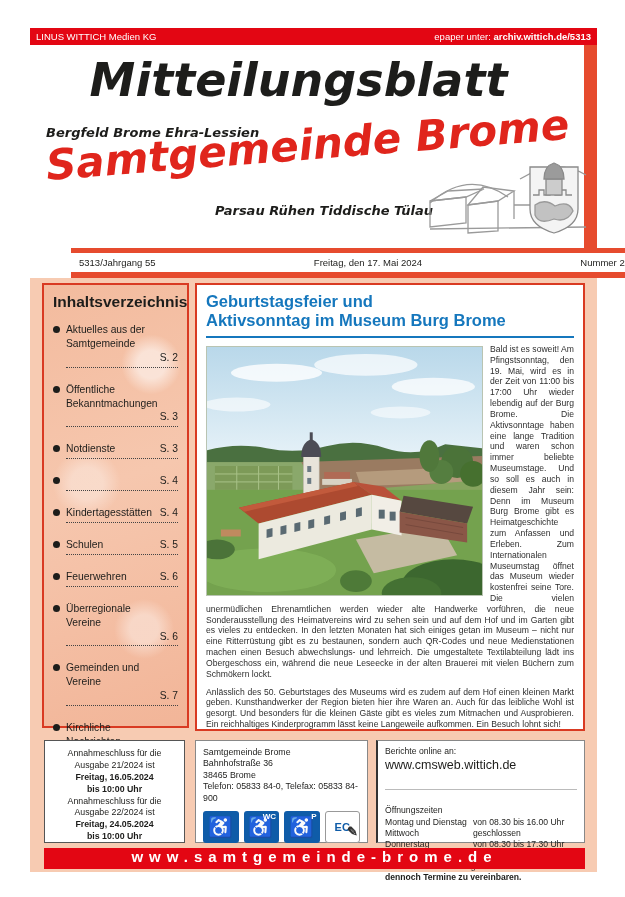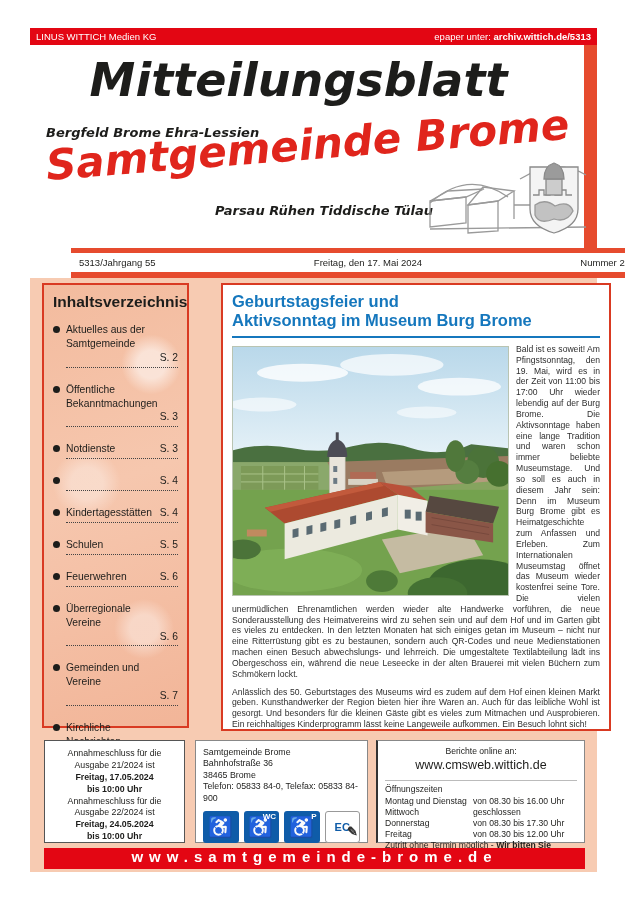--- a/index.html
+++ b/index.html
@@ -47,21 +47,21 @@
   .toc-title { font-size:15.5px; font-weight:bold; color:#1d1d1b; margin-bottom:12px; }
   .toc-item { display:flex; align-items:flex-start; margin-bottom:15px; }
   .toc-bullet { width:7px; height:7px; border-radius:50%; background:#1d1d1b; margin:3px 6px 0 0; flex:none; }
   .toc-line { flex:1; display:flex; flex-wrap:wrap; justify-content:space-between; align-items:flex-end;
               border-bottom:1px dotted #444; padding-bottom:2px; font-size:10.3px; color:#1d1d1b; line-height:1.35; }
   .toc-label { max-width:97px; }
   .toc-page { margin-left:auto; }
 
   
   .article { position:absolute; left:165px; top:5px; width:390px; height:448px; background:#fff;
-             border:2px solid #d93a22; padding:7px 9px 6px 9px; overflow:hidden;margin-left:26px; }
+             border:2px solid #d93a22; padding:7px 9px 6px 9px; overflow:hidden; }
   .headline { color:#1577bd; font-weight:bold; font-size:16.5px; line-height:1.18;
               border-bottom:2px solid #1577bd; padding-bottom:5px; margin-bottom:6px; }
   .article-body { font-size:8.6px; line-height:1.26; color:#2e2e2e; text-align:justify; }
   .photo { float:left; width:277px; height:250px; margin:2px 7px 3px 0; border:1px solid #b9c4b2; }
   .photo svg { display:block; width:100%; height:100%; }
   .article-body p + p { margin-top:7px; }
 
   
   .box1 { position:absolute; left:14px; top:462px; width:141px; height:103px; background:#fff;
           border:1.5px solid #555; text-align:center; font-size:8.8px; color:#1d1d1b;
@@ -70,21 +70,21 @@
   .box2 { position:absolute; left:165px; top:462px; width:173px; height:103px; background:#fff;
           border:1px solid #888; padding:6px 7px; font-size:8.8px; color:#1d1d1b; line-height:1.3; }
   .icon-row { display:flex; gap:5px; margin-top:7px; }
   .bicon { width:36px; height:32px; background:#0f5ca8; border-radius:3px; position:relative;
            color:#fff; display:flex; align-items:center; justify-content:center; font-size:20px; }
   .bicon .tag { position:absolute; top:1px; right:3px; font-size:8px; font-weight:bold; }
   .bicon.ec { background:#fff; border:1px solid #999; color:#0f5ca8; font-size:11px; font-weight:bold; }
   .bicon.ec .pen { position:absolute; right:1px; bottom:1px; color:#333; font-size:13px; }
   .box3 { position:absolute; left:346px; top:462px; width:209px; height:103px; background:#fff;
           border:1px solid #888; border-left:2px solid #333; padding:5px 7px; font-size:8.6px; color:#1d1d1b; line-height:1.3; }
-  .box3 .online { border-bottom:1px solid #bbb; padding-bottom:7px; margin-bottom:3px;text-align:center; }
+  .box3 .online { border-bottom:1px solid #bbb; padding-bottom:16px; margin-bottom:15px; }
   .box3 .online .big { font-size:12.5px; }
   .oh-row { display:flex; }
   .oh-day { width:88px; flex:none; }
   .oh-note b { font-weight:bold; }
 
   
   .webbar { position:absolute; left:14px; top:570px; width:541px; height:21px; background:#e30613;
             color:#fff; font-weight:bold; font-size:15px; letter-spacing:6px;
             display:flex; align-items:flex-start; justify-content:center; }
 </style>
@@ -280,21 +280,21 @@
             </svg>
           </span>
           <p>Bald ist es soweit! Am Pfingstsonntag, den 19. Mai, wird es in der Zeit von 11:00 bis 17:00 Uhr wieder lebendig auf der Burg Brome. Die Aktivsonntage haben eine lange Tradition und waren schon immer beliebte Museumstage. Und so soll es auch in diesem Jahr sein: Denn im Museum Burg Brome gibt es Heimatgeschichte zum Anfassen und Erleben. Zum Internationalen Museumstag öffnet das Museum wieder kostenfrei seine Tore. Die vielen unermüdlichen Ehrenamtlichen werden wieder alte Handwerke vorführen, die neue Sonderausstellung des Heimatvereins wird zu sehen sein und auf dem Hof und im Garten gibt es vieles zu entdecken. In den letzten Monaten hat sich einiges getan im Museum – nicht nur eine Ritterrüstung gibt es zu bestaunen, sondern auch QR-Codes und neue Medienstationen machen einen Besuch abwechslungs- und lehrreich. Die umgestaltete Textilabteilung lädt ins Obergeschoss ein, während die neue Leseecke in der alten Brauerei mit vielen Büchern zum Schmökern lockt.</p>
           <p>Anlässlich des 50. Geburtstages des Museums wird es zudem auf dem Hof einen kleinen Markt geben. Kunsthandwerker der Region bieten hier ihre Waren an. Auch für das leibliche Wohl ist gesorgt. Und besonders für die kleinen Gäste gibt es vieles zum Mitmachen und Ausprobieren. Ein reichhaltiges Kinderprogramm lässt keine Langeweile aufkommen. Ein Besuch lohnt sich!</p>
         </div>
       </div>
 
       <div class="box1">
         <div>Annahmeschluss für die</div>
         <div>Ausgabe 21/2024 ist</div>
-        <div class="b">Freitag, 17.05.2024</div>
+        <div class="b">Freitag, 16.05.2024</div>
         <div class="b">bis 10:00 Uhr</div>
         <div>Annahmeschluss für die</div>
         <div>Ausgabe 22/2024 ist</div>
         <div class="b">Freitag, 24.05.2024</div>
         <div class="b">bis 10:00 Uhr</div>
       </div>
 
       <div class="box2">
         <div>Samtgemeinde Brome</div>
         <div>Bahnhofstraße 36</div>

